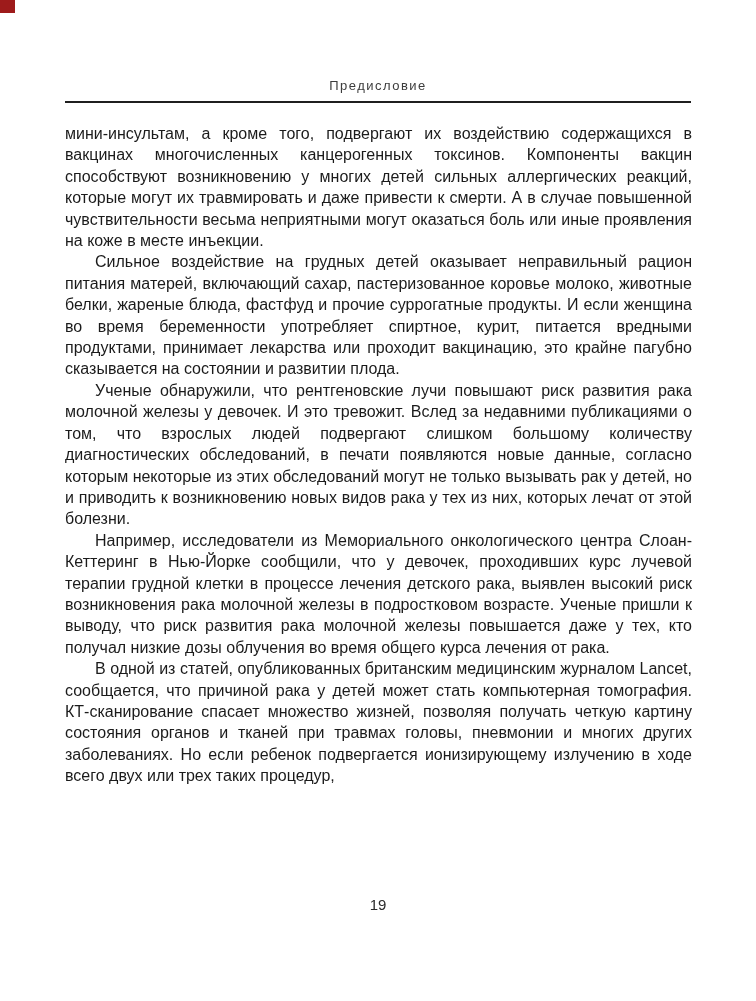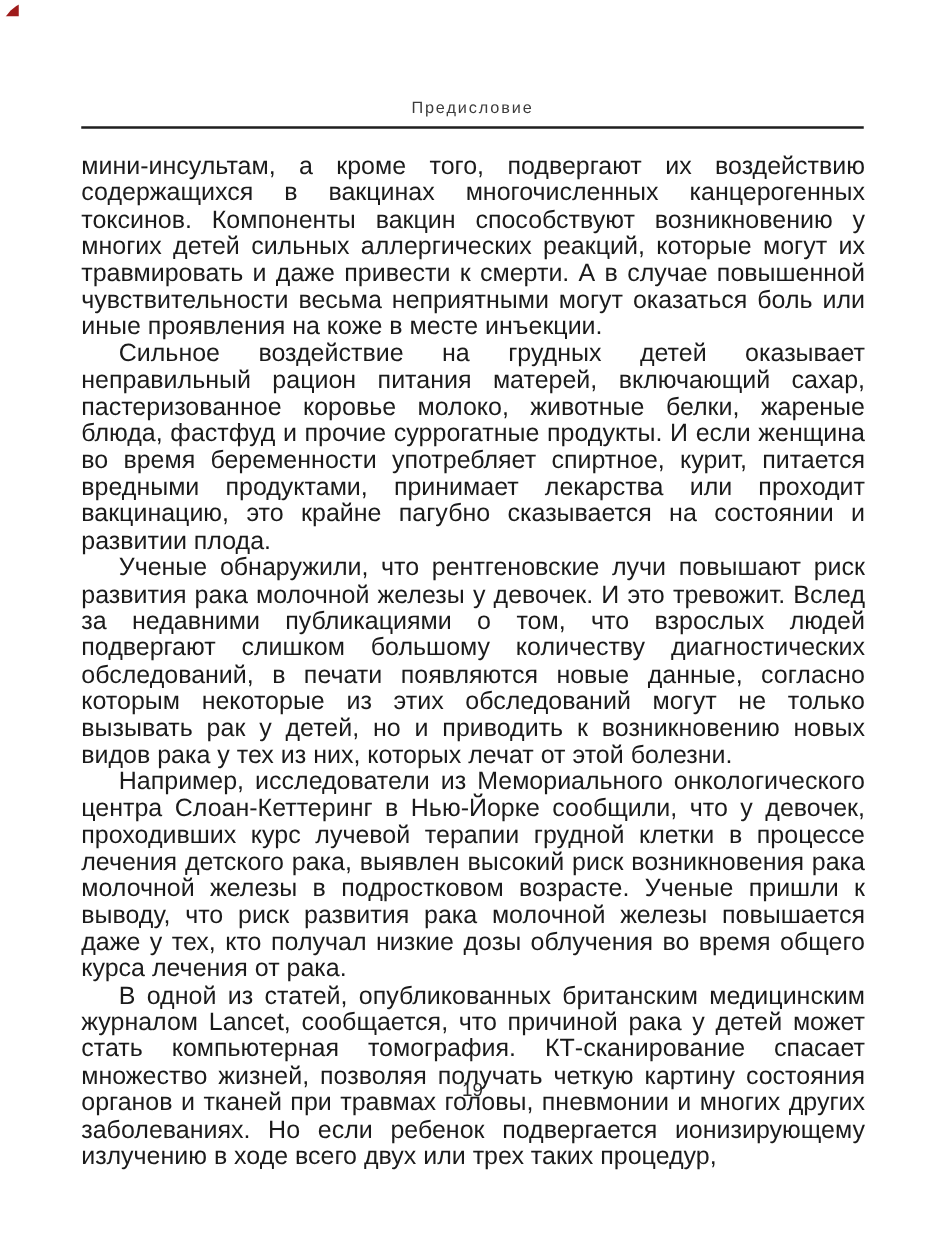--- a/index.html
+++ b/index.html
@@ -9,21 +9,20 @@
   }
   .page {
     position: relative;
     width: 756px;
     height: 1001px;
     background: #ffffff;
     font-family: "Liberation Sans", "DejaVu Sans", sans-serif;
     color: #1b1b1b;
     overflow: hidden;
     box-sizing: border-box;
-    border-radius: 29px;
   }
   .corner-marker {
     position: absolute;
     top: 0;
     left: 0;
     width: 15px;
     height: 13px;
     background: #9e1b1b;
   }
   .running-head {
@@ -34,34 +33,34 @@
     color: #3c3c3c;
   }
   .head-rule {
     margin: 8px 65px 0 65px;
     height: 0;
     border: none;
     border-top: 2px solid #1f1f1f;
   }
   .body-text {
     margin: 20px 64px 0 65px;
-    font-size: 20px;
+    font-size: 16px;
     line-height: 21.4px;
     text-align: justify;
   }
   .body-text p {
     margin: 0;
     padding: 0;
   }
   .body-text p.indent {
     text-indent: 30px;
   }
   .page-number {
     position: absolute;
-    top: 864px;
+    top: 896px;
     left: 0;
     width: 100%;
     text-align: center;
     font-size: 15px;
     color: #2a2a2a;
   }
 </style>
 </head>
 <body>
 

